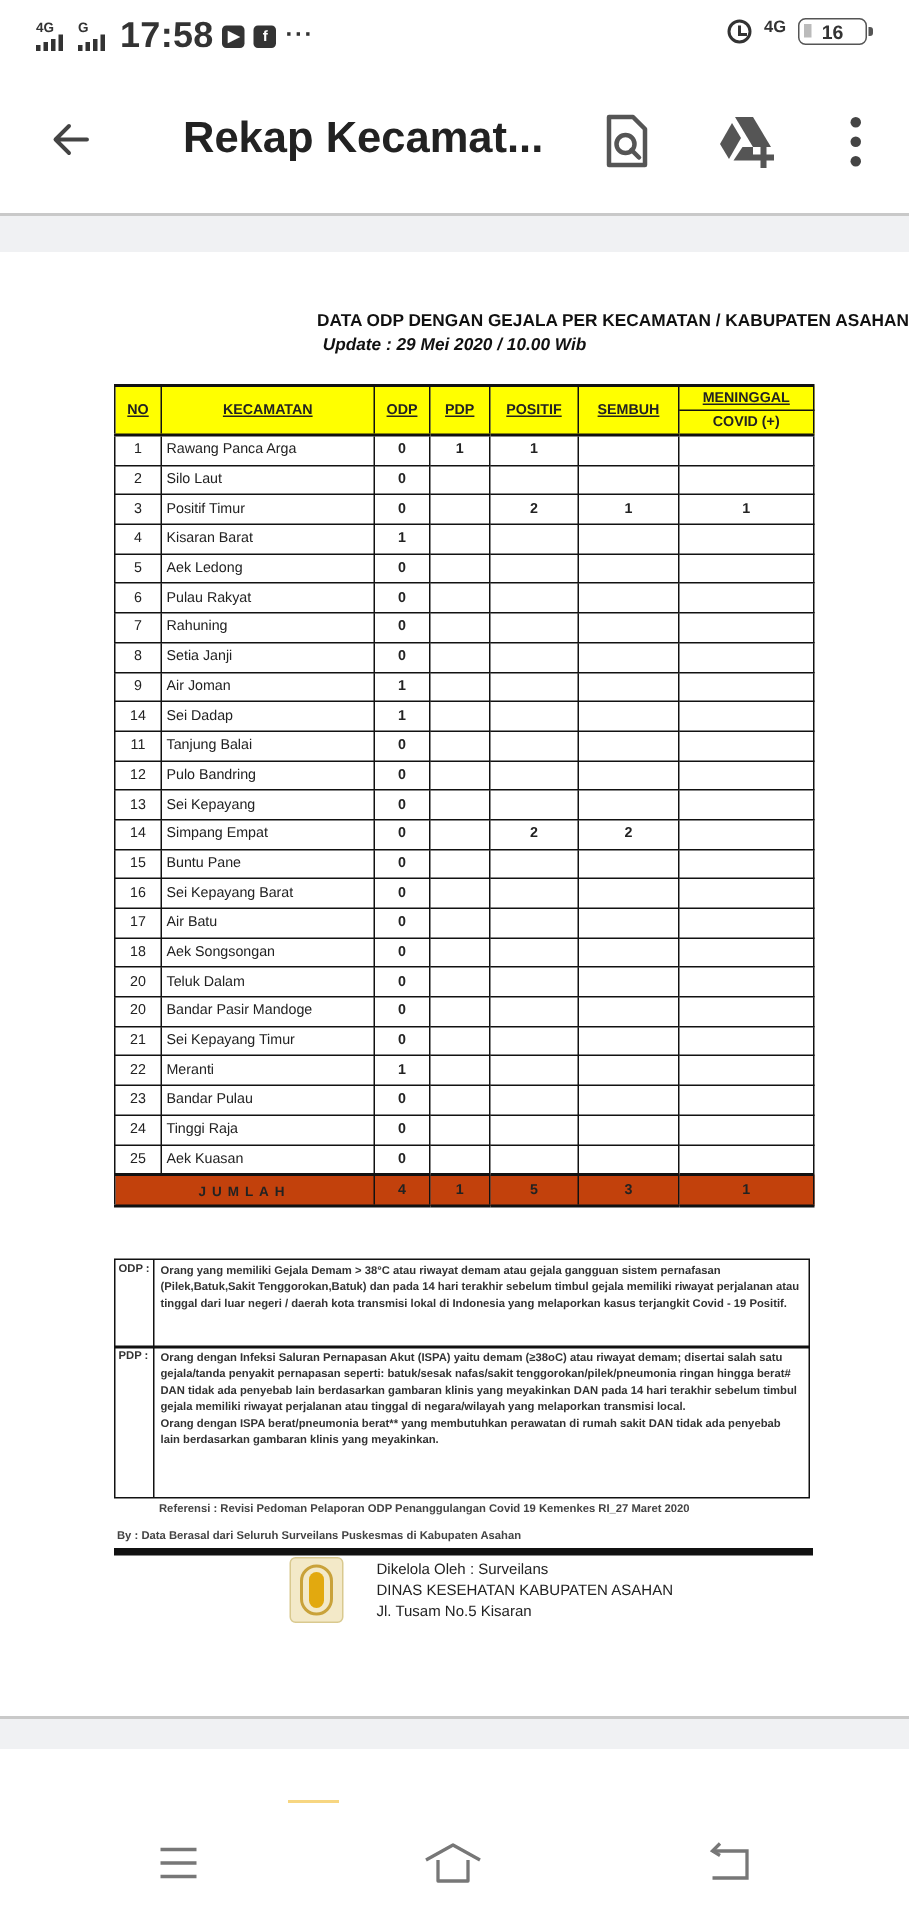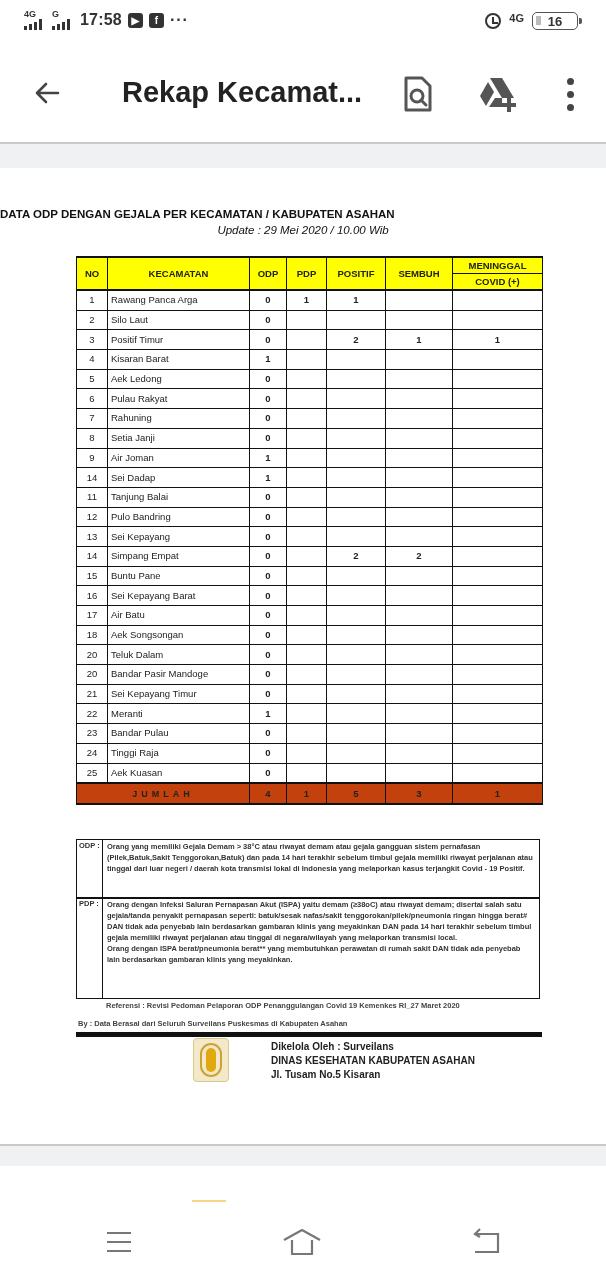--- a/index.html
+++ b/index.html
@@ -7,21 +7,21 @@
     width: 606px; height: 1280px; position: relative; overflow: hidden;
     background: #ffffff; font-family: "Liberation Sans", sans-serif; color: #222;
   }
   
   .statusbar { position: absolute; left: 0; top: 0; width: 606px; height: 46px; }
   .sb-left { position: absolute; left: 24px; top: 10px; display: flex; align-items: center; gap: 6px; font-size: 20px; font-weight: bold; color: #333; }
   .sig { position: relative; display: inline-block; width: 22px; height: 20px; }
   .sig .lbl { position: absolute; left: 0; top: -1px; font-size: 9px; font-weight: bold; }
   .sig .bars { position: absolute; left: 0; bottom: 0; display: flex; align-items: flex-end; gap: 2px; }
   .sig .bars i { display: block; width: 3px; background: #333; }
-  .sb-time { font-size: 16px; font-weight: bold; letter-spacing: 0.2px; }
+  .sb-time { font-size: 24px; font-weight: bold; letter-spacing: 0.2px; }
   .sb-app { width: 15px; height: 15px; background: #333; border-radius: 3px; display: inline-flex; align-items: center; justify-content: center; color: #fff; font-size: 10px; font-weight: bold; }
   .sb-dots { font-size: 16px; color: #333; letter-spacing: 1px; }
   .sb-right { position: absolute; right: 28px; top: 12px; display: flex; align-items: center; gap: 8px; color: #333; }
   .alarm { width: 16px; height: 16px; border: 2px solid #333; border-radius: 50%; box-sizing: border-box; position: relative; }
   .alarm::after { content: ""; position: absolute; left: 5px; top: 2px; width: 4px; height: 5px; border-left: 2px solid #333; border-bottom: 2px solid #333; }
   .net4g { font-size: 11px; font-weight: bold; position: relative; top: -3px; }
   .battery { width: 46px; height: 18px; border: 1.5px solid #555; border-radius: 5px; box-sizing: border-box; position: relative; font-size: 13px; font-weight: bold; display: flex; align-items: center; justify-content: center; }
   .battery::before { content: ""; position: absolute; left: 3px; top: 3px; width: 5px; height: 9px; background: #bbb; }
   .battery::after { content: ""; position: absolute; right: -5px; top: 5px; width: 3px; height: 6px; border-radius: 0 2px 2px 0; background: #555; }
 
@@ -33,49 +33,49 @@
   .btn-find { left: 398px; }
   .btn-drive { left: 478px; }
   .btn-more { left: 550px; }
   .more-dots { display: flex; flex-direction: column; gap: 6px; }
   .more-dots i { display: block; width: 7px; height: 7px; border-radius: 50%; background: #444; }
 
   .gray-band { position: absolute; left: 0; top: 142px; width: 606px; height: 26px; background: #f0f1f3; border-top: 2px solid #c9c9c9; box-sizing: border-box; }
 
   
   .doc { position: absolute; left: 0; top: 168px; width: 606px; height: 976px; background: #ffffff; }
-  .doc-title { position: absolute; left: 0; width: 606px; top: 40px; text-align: left; font-size: 11.5px; font-weight: bold; color: #111; }
-  .doc-update { position: absolute; left: 0; width: 606px; top: 56px; text-align: center; font-size: 11.5px; font-weight: normal; font-style: italic; color: #111; }
+  .doc-title { position: absolute; left: 0; width: 606px; top: 40px; text-align: right; font-size: 11.5px; font-weight: bold; color: #111; }
+  .doc-update { position: absolute; left: 0; width: 606px; top: 56px; text-align: center; font-size: 11.5px; font-weight: bold; font-style: italic; color: #111; }
 
   table.data { position: absolute; left: 76px; top: 88px; width: 466px; border-collapse: collapse; table-layout: fixed; }
   table.data td, table.data th {
     border: 1.5px solid #111; padding: 0; font-size: 9.5px; height: 18.7px; line-height: 18px; color: #222;
   }
   table.data th { background: #ffff00; font-weight: bold; font-size: 9.5px; text-align: center; }
-  table.data thead tr:first-child { border-top: 2.5px solid #111; }
+  table.data thead tr:first-child { border-top: 2.5px solid #111; text-decoration: underline; }
   table.data tbody tr:first-child td { border-top: 2.5px solid #111; }
   td.c-no { text-align: center; }
   td.c-name { text-align: left; padding-left: 3px !important; }
   td.c-val { text-align: center; font-weight: bold; }
   tr.total td { background: #c2410c; font-weight: bold; text-align: center; border-top: 2.5px solid #111; border-bottom: 2.5px solid #111; }
   tr.total td.jumlah { letter-spacing: 4px; font-size: 9px; }
 
   .def-box { position: absolute; left: 76px; width: 464px; border: 1.5px solid #111; box-sizing: border-box; font-size: 7.5px; line-height: 11px; font-weight: bold; color: #333; }
   .def-box .lab { position: absolute; left: 0; top: 0; width: 26px; height: 100%; border-right: 1.5px solid #111; box-sizing: border-box; padding-left: 2px; }
   .def-box .txt { margin-left: 30px; padding-top: 1px; padding-right: 4px; }
   .def-odp { top: 671px; height: 60px; }
   .def-pdp { top: 729px; height: 102px; }
 
   .ref { position: absolute; left: 78px; top: 833px; font-size: 7.5px; font-weight: bold; color: #444; margin-left: 28px; }
   .by { position: absolute; left: 78px; top: 851px; font-size: 7.5px; font-weight: bold; color: #444; }
   .rule { position: absolute; left: 76px; top: 864px; width: 466px; height: 5px; background: #111; }
   .logo { position: absolute; left: 193px; top: 870px; width: 34px; height: 42px; background: #f3e9c8; border: 1px solid #d9c98f; border-radius: 4px; display: flex; align-items: center; justify-content: center; }
   .logo-inner { width: 22px; height: 34px; border-radius: 11px; border: 2px solid #c9a23a; box-sizing: border-box; display: flex; align-items: center; justify-content: center; }
   .logo-inner i { display: block; width: 10px; height: 24px; border-radius: 5px; background: #e2a90f; }
-  .org { position: absolute; left: 251px; top: 872px; font-size: 10px; font-weight: bold; color: #222; line-height: 14px; margin-left: 20px; }
+  .org { position: absolute; left: 251px; top: 872px; font-size: 10px; font-weight: normal; color: #222; line-height: 14px; }
 
   .gray-band2 { position: absolute; left: 0; top: 1144px; width: 606px; height: 22px; background: #f0f1f3; border-top: 2px solid #c9c9c9; box-sizing: border-box; }
   .loading-hint { position: absolute; left: 192px; top: 1200px; width: 34px; height: 2px; background: #f3c44c; opacity: 0.7; }
 
   
   .navbar { position: absolute; left: 0; top: 1200px; width: 606px; height: 80px; }
   .nav-btn { position: absolute; top: 22px; width: 44px; height: 40px; display: flex; align-items: center; justify-content: center; }
   .nav-menu { left: 97px; }
   .nav-home { left: 280px; }
   .nav-back { left: 465px; }

